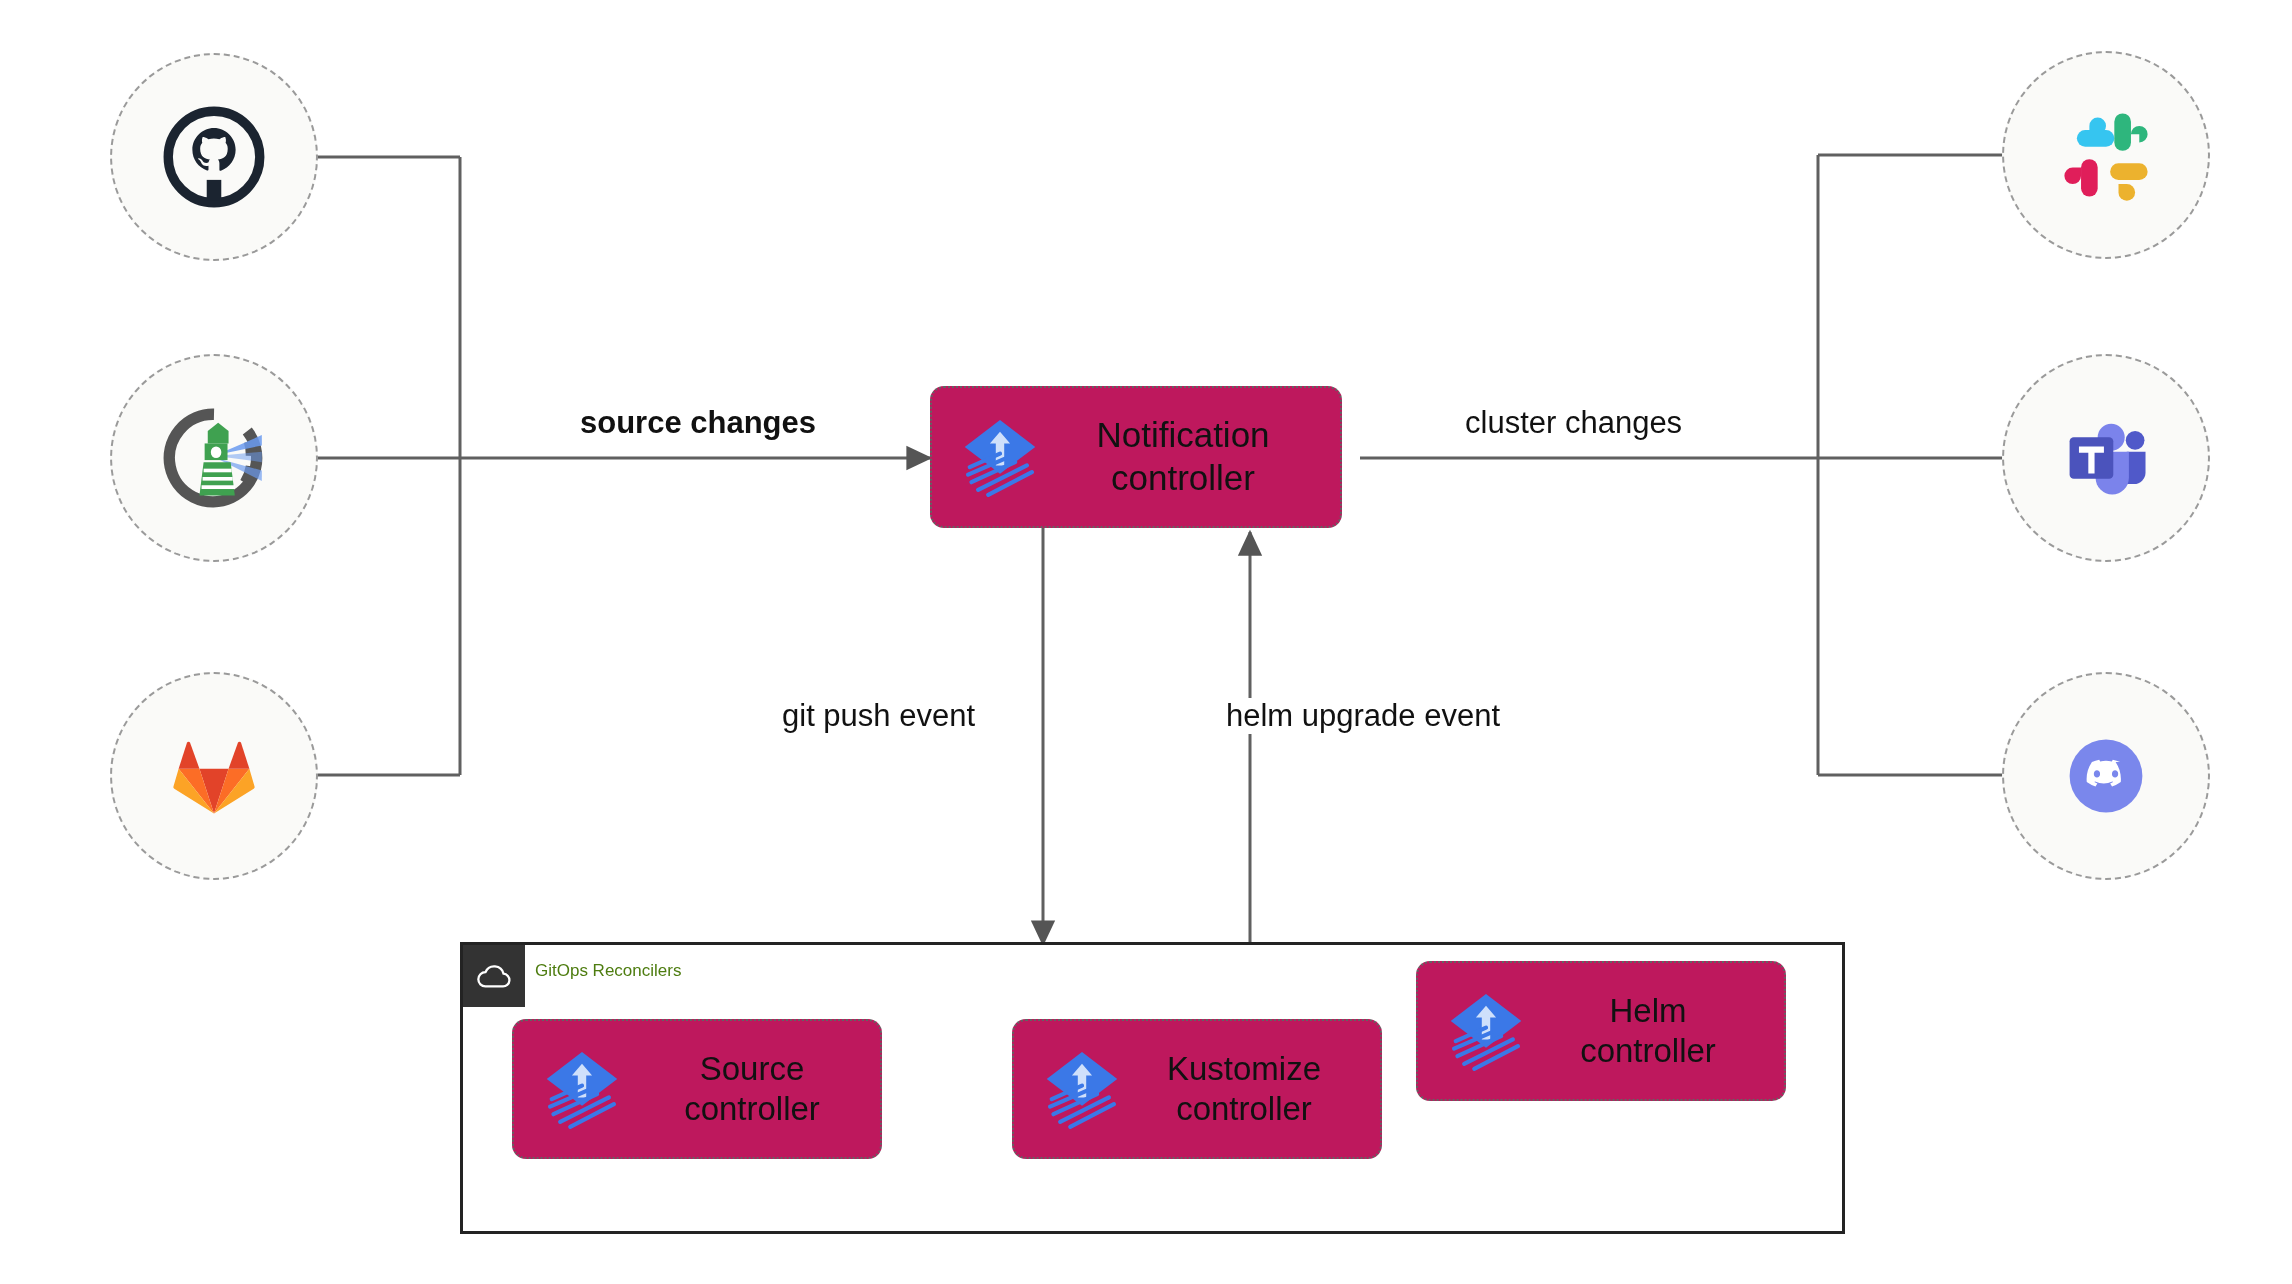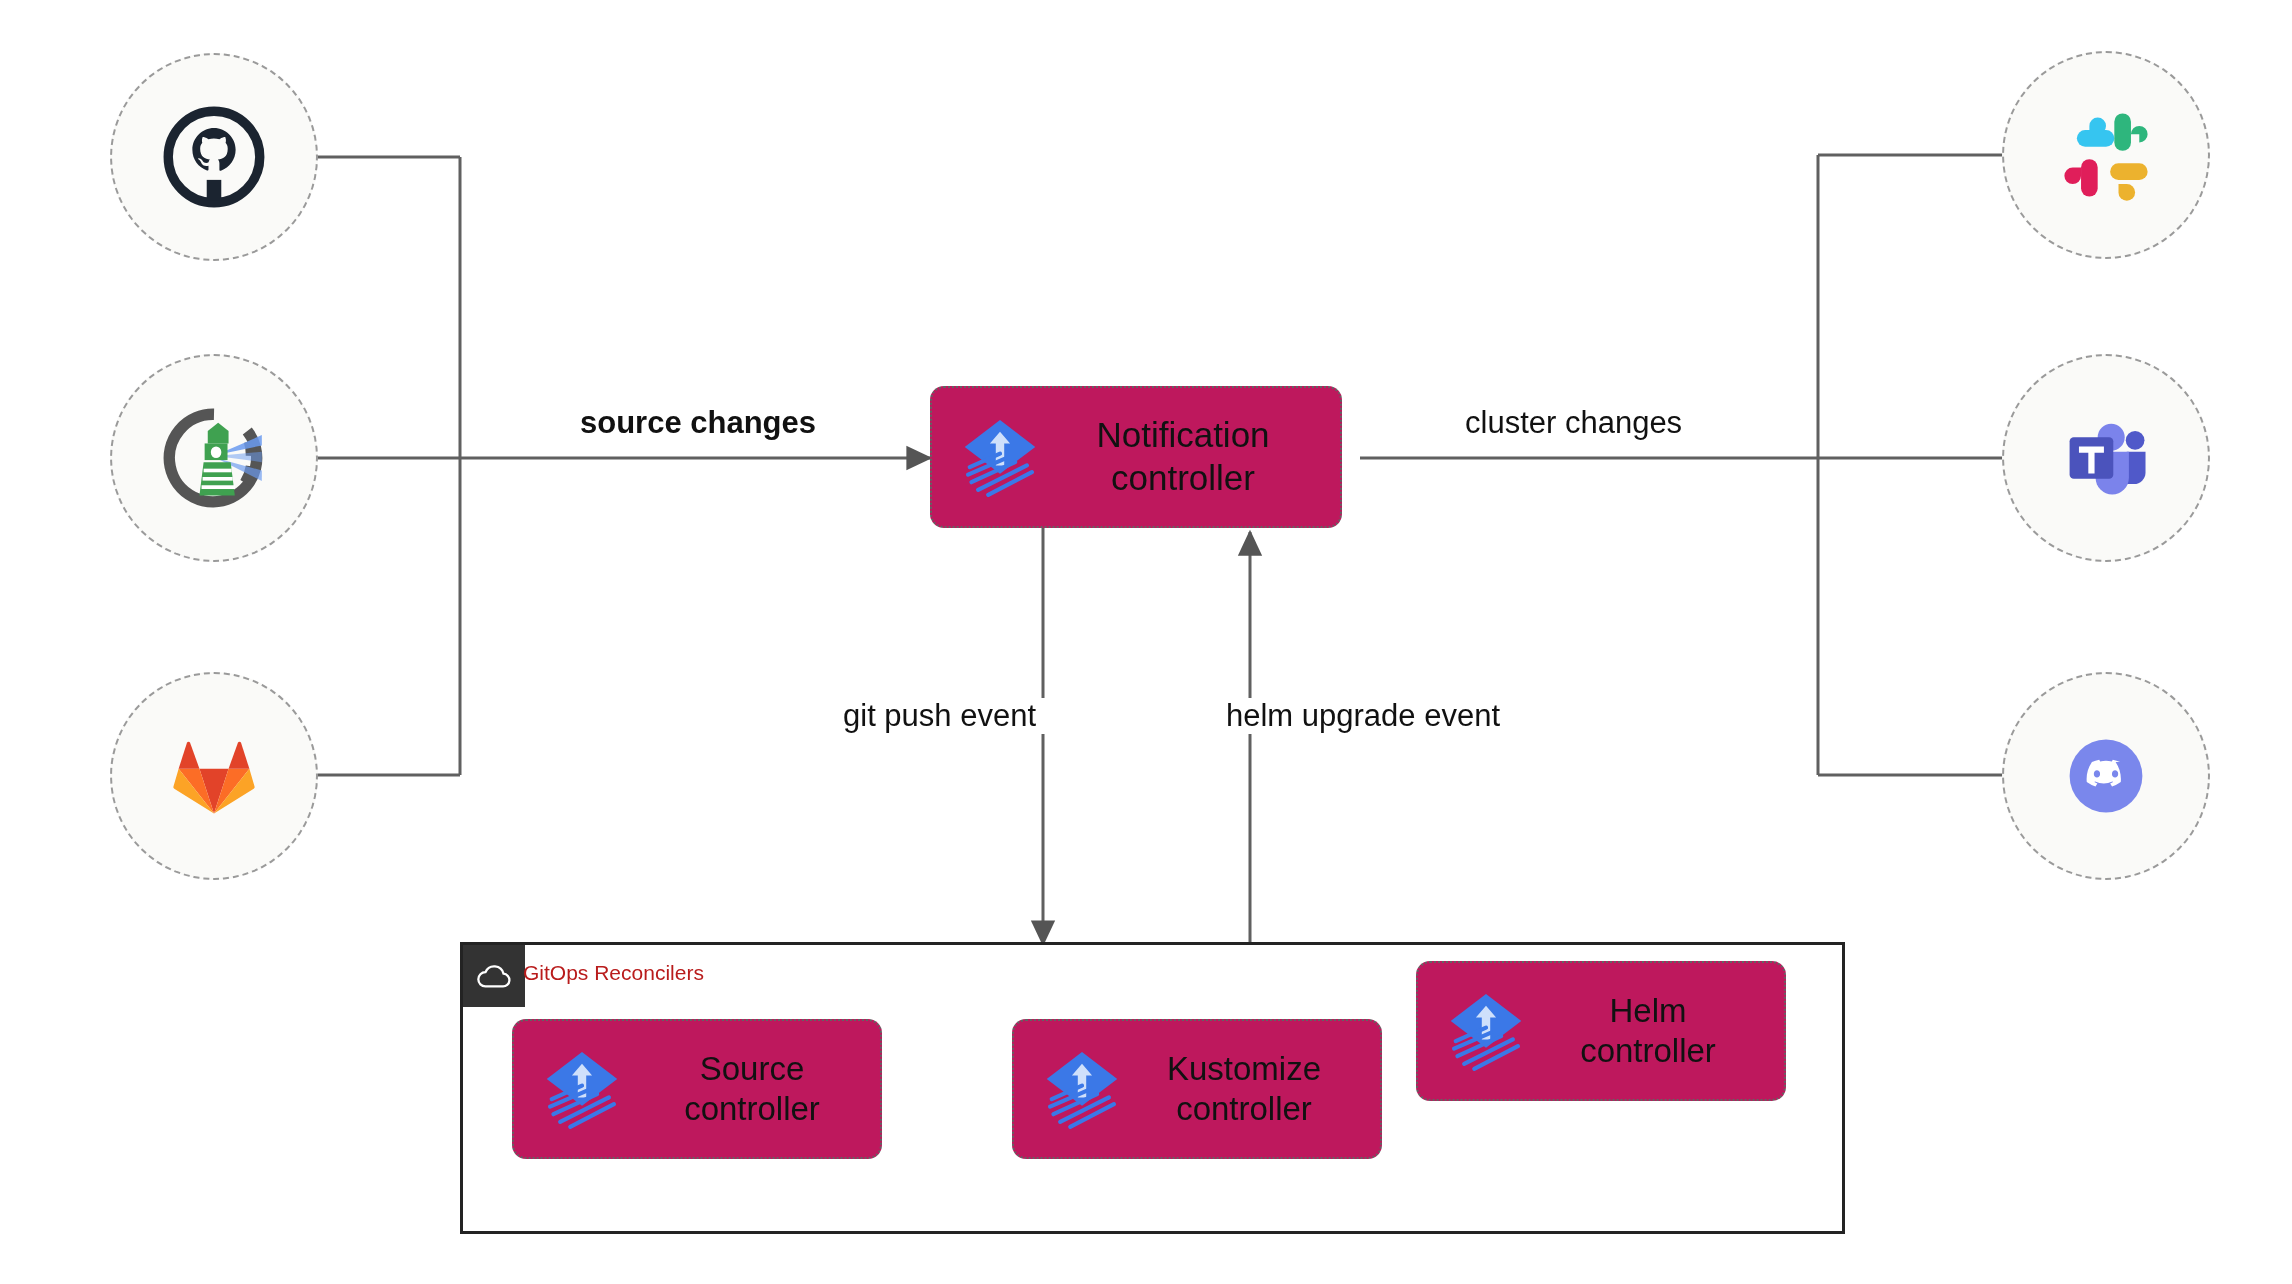--- a/index.html
+++ b/index.html
@@ -59,22 +59,22 @@
     border:3px solid #232323;
     background:#ffffff;
   }
   #reconcilers-badge{
     position:absolute;left:0;top:0;
     width:62px;height:62px;
     background:#333333;
     display:flex;align-items:center;justify-content:center;
   }
   #reconcilers-title{
-    position:absolute;left:60px;top:16px;
-    font-size:21px;color:#b91c1c;
+    position:absolute;left:72px;top:16px;
+    font-size:17px;color:#4d7c0f;
   }
 
   
   .edge-label{
     position:absolute;
     font-size:31px;
     color:#111111;
     white-space:nowrap;
     background:#ffffff;
     padding:0 10px;
@@ -264,17 +264,17 @@
       </g>
     </svg>
     <div class="ctrl-text">Helm
 controller</div>
   </div>
 
   <div class="edge-label" style="left:570px;top:405px;font-weight:bold;">source changes</div>
 
   <div class="edge-label" style="left:1455px;top:405px;">cluster changes</div>
 
-  <div class="edge-label" style="left:833px;top:698px;">git push event</div>
+  <div class="edge-label" style="left:772px;top:698px;">git push event</div>
 
   <div class="edge-label" style="left:1216px;top:698px;">helm upgrade event</div>
 
 </div>
 
 </body></html>

